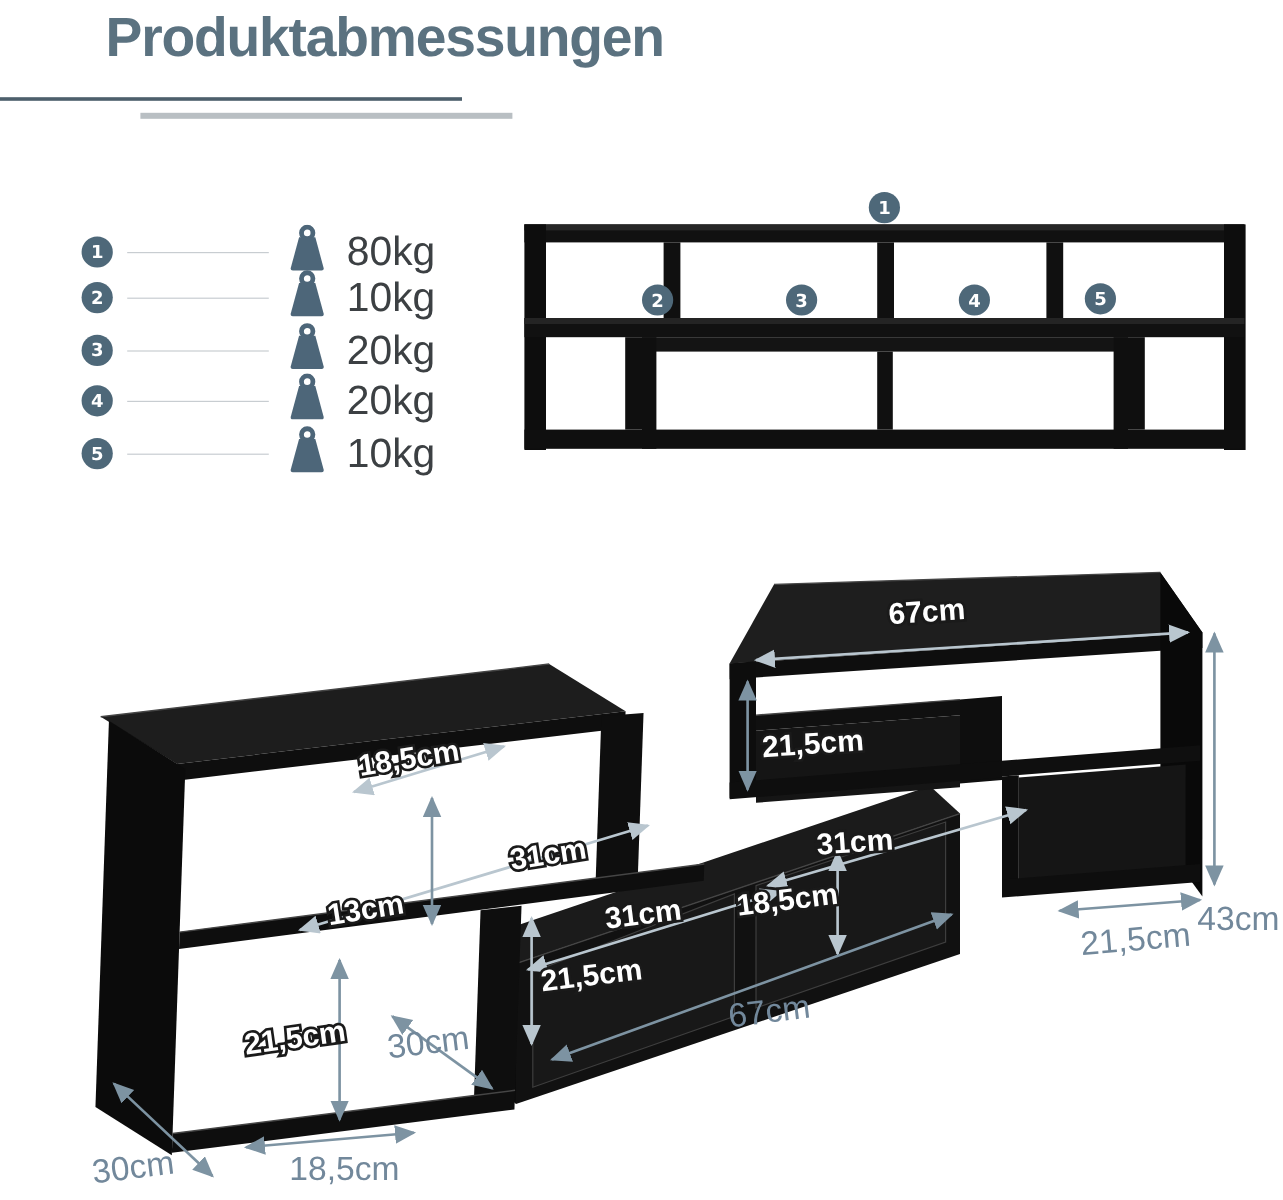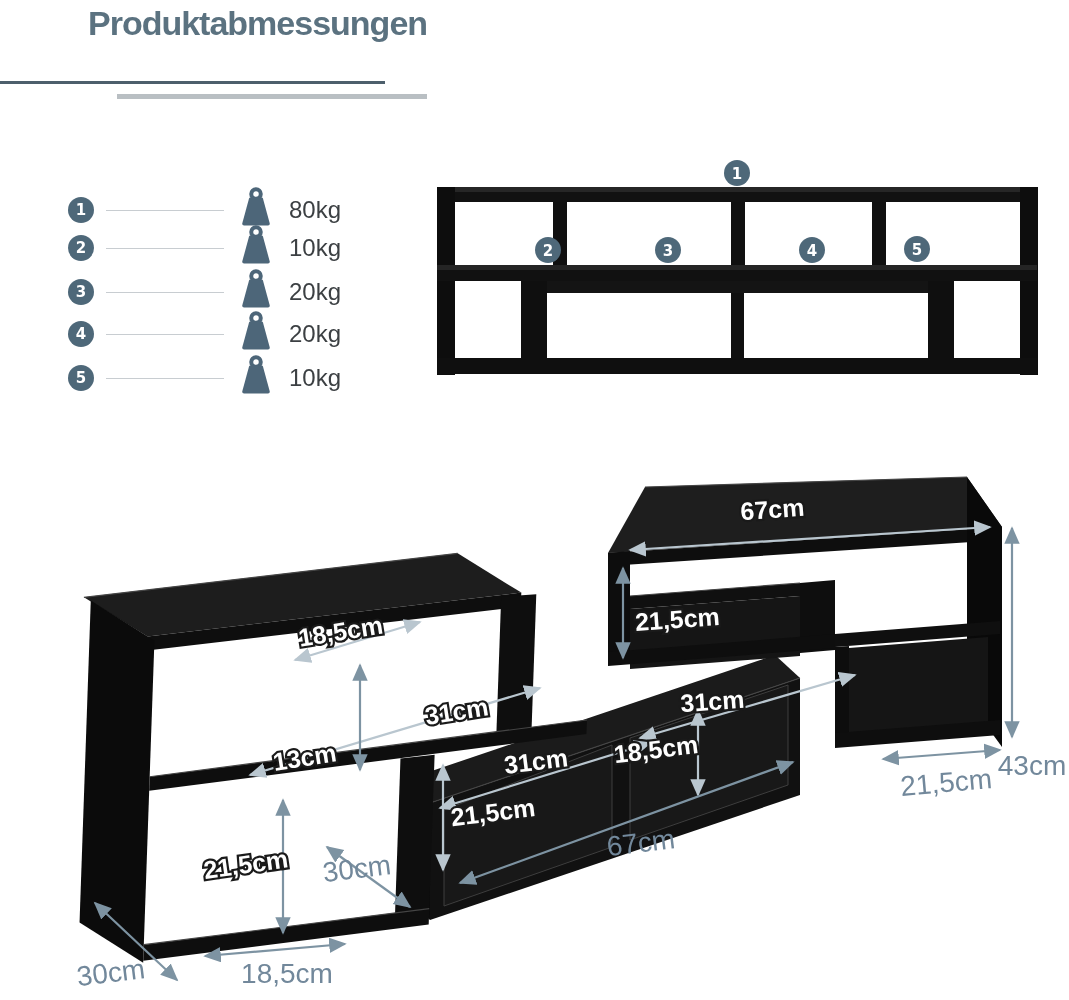--- a/index.html
+++ b/index.html
@@ -1,34 +1,34 @@
 <!DOCTYPE html>
 <html><head>
 <meta charset="utf-8">
 <style>
   html,body{margin:0;padding:0;background:#fff;}
   body{width:1069px;height:1000px;position:relative;overflow:hidden;
        font-family:"Liberation Sans",sans-serif;}
   .abs{position:absolute;}
 
   
-  #title{left:88px;top:4px;font-size:34px;font-weight:700;letter-spacing:-1px;
+  #title{left:88px;top:4px;font-size:46px;font-weight:700;letter-spacing:-1px;
          color:#5b7280;white-space:nowrap;}
   #bar1{left:0;top:81px;width:385px;height:3px;background:#4d5f6c;}
   #bar2{left:117px;top:94px;width:310px;height:5px;background:#b9bfc3;}
 
   
   #legend{left:68px;top:196px;width:300px;height:210px;}
   .lrow{position:absolute;left:0;display:flex;align-items:center;height:28px;}
   .badge{width:26px;height:26px;border-radius:50%;background:#4e6879;color:#fff;
          font-weight:700;font-size:15px;display:flex;align-items:center;
          justify-content:center;flex:0 0 26px;font-family:"DejaVu Sans",sans-serif;}
   .lline{width:118px;height:1px;background:#c8cdd1;margin:0 13px 0 12px;}
   .wicon{width:38px;height:40px;flex:0 0 38px;margin-top:-6px;}
-  .cap{font-size:24px;color:#3c4043;margin-left:14px;}
+  .cap{font-size:34px;color:#3c4043;margin-left:14px;}
 
   
   .dimw{font:700 25px "Liberation Sans",sans-serif;fill:#ffffff;stroke:#1a1a1a;
         stroke-width:4.5px;paint-order:stroke;text-anchor:middle;}
   .dimg{font:400 28px "Liberation Sans",sans-serif;fill:#72889b;text-anchor:middle;}
   .bnum{font:700 15px "DejaVu Sans",sans-serif;fill:#ffffff;text-anchor:middle;}
   .arrg{stroke:#7d93a2;stroke-width:2.2;}
   .arrl{stroke:#b9c6cf;stroke-width:2.2;}
   .hl{stroke:#454545;stroke-width:1.2;}
 </style>

